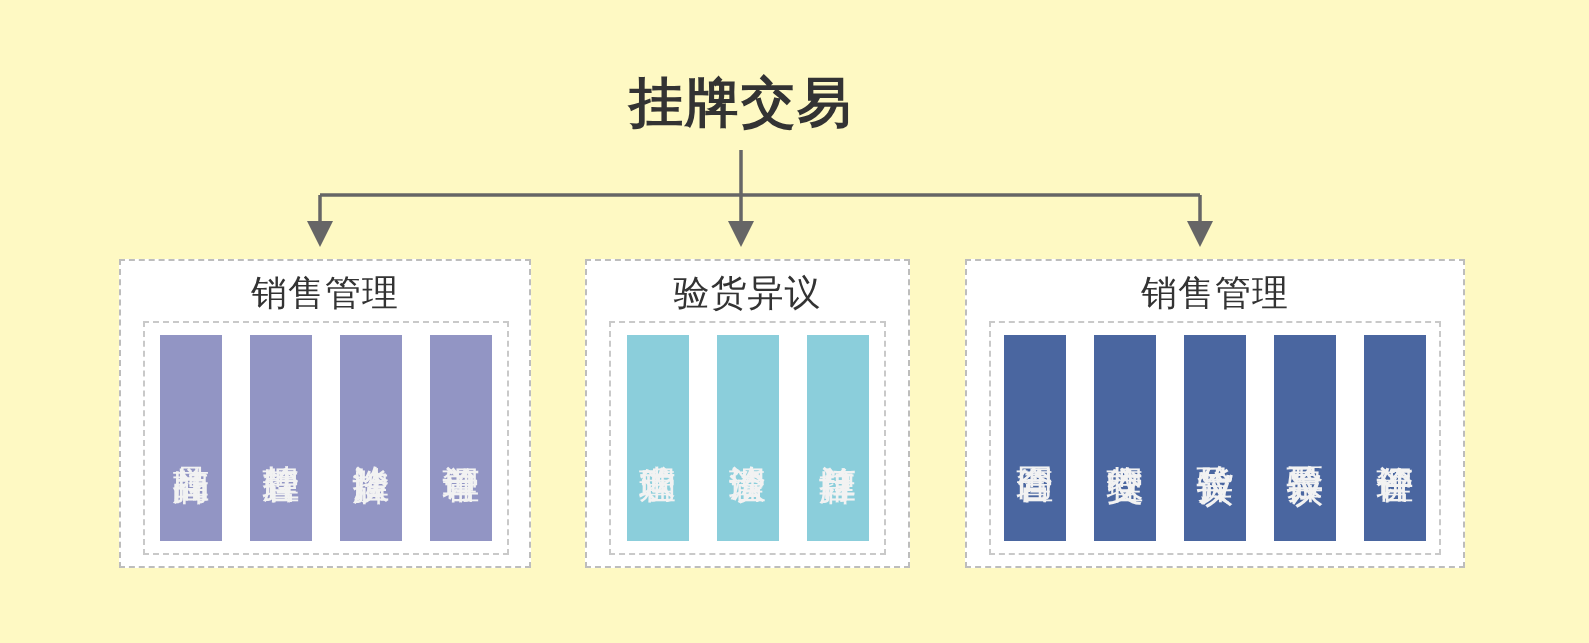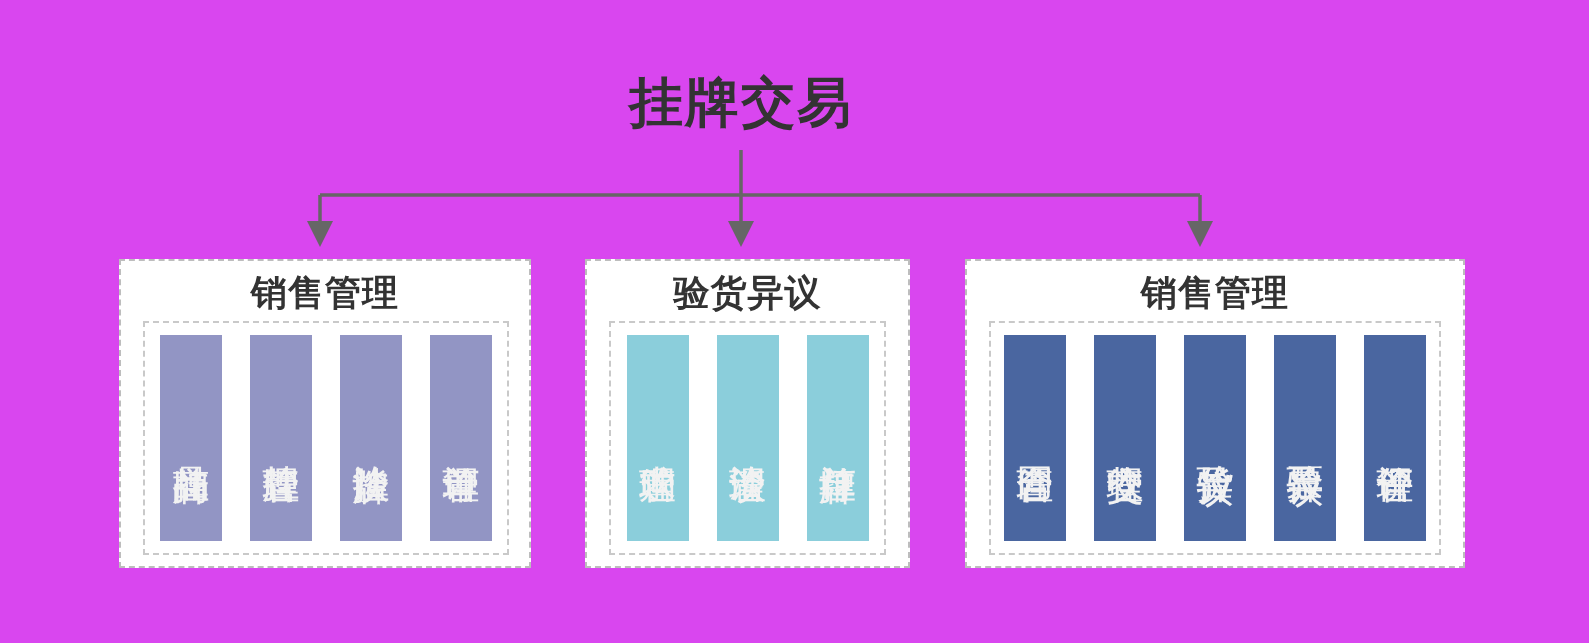--- a/index.html
+++ b/index.html
@@ -7,21 +7,21 @@
     padding: 0;
     background: #ffffff;
   }
   body {
     font-family: "Liberation Sans", "DejaVu Sans", sans-serif;
   }
   #canvas {
     position: relative;
     width: 1589px;
     height: 643px;
-    background: #d946ef;
+    background: #fef9c3;
     overflow: hidden;
   }
 
   
   .root-title {
     position: absolute;
     left: 0;
     top: 70px;
     width: 1482px;
     text-align: center;
@@ -51,21 +51,21 @@
     background: #ffffff;
   }
   .group-title {
     position: absolute;
     left: 0;
     right: 0;
     top: 10px;
     text-align: center;
     font-size: 36px;
     line-height: 44px;
-    font-weight: 700;
+    font-weight: 400;
     color: #333333;
     letter-spacing: 1px;
     white-space: nowrap;
   }
 
   
   .bars-panel {
     position: absolute;
     box-sizing: border-box;
     border: 2px dashed #c9c9c9;

